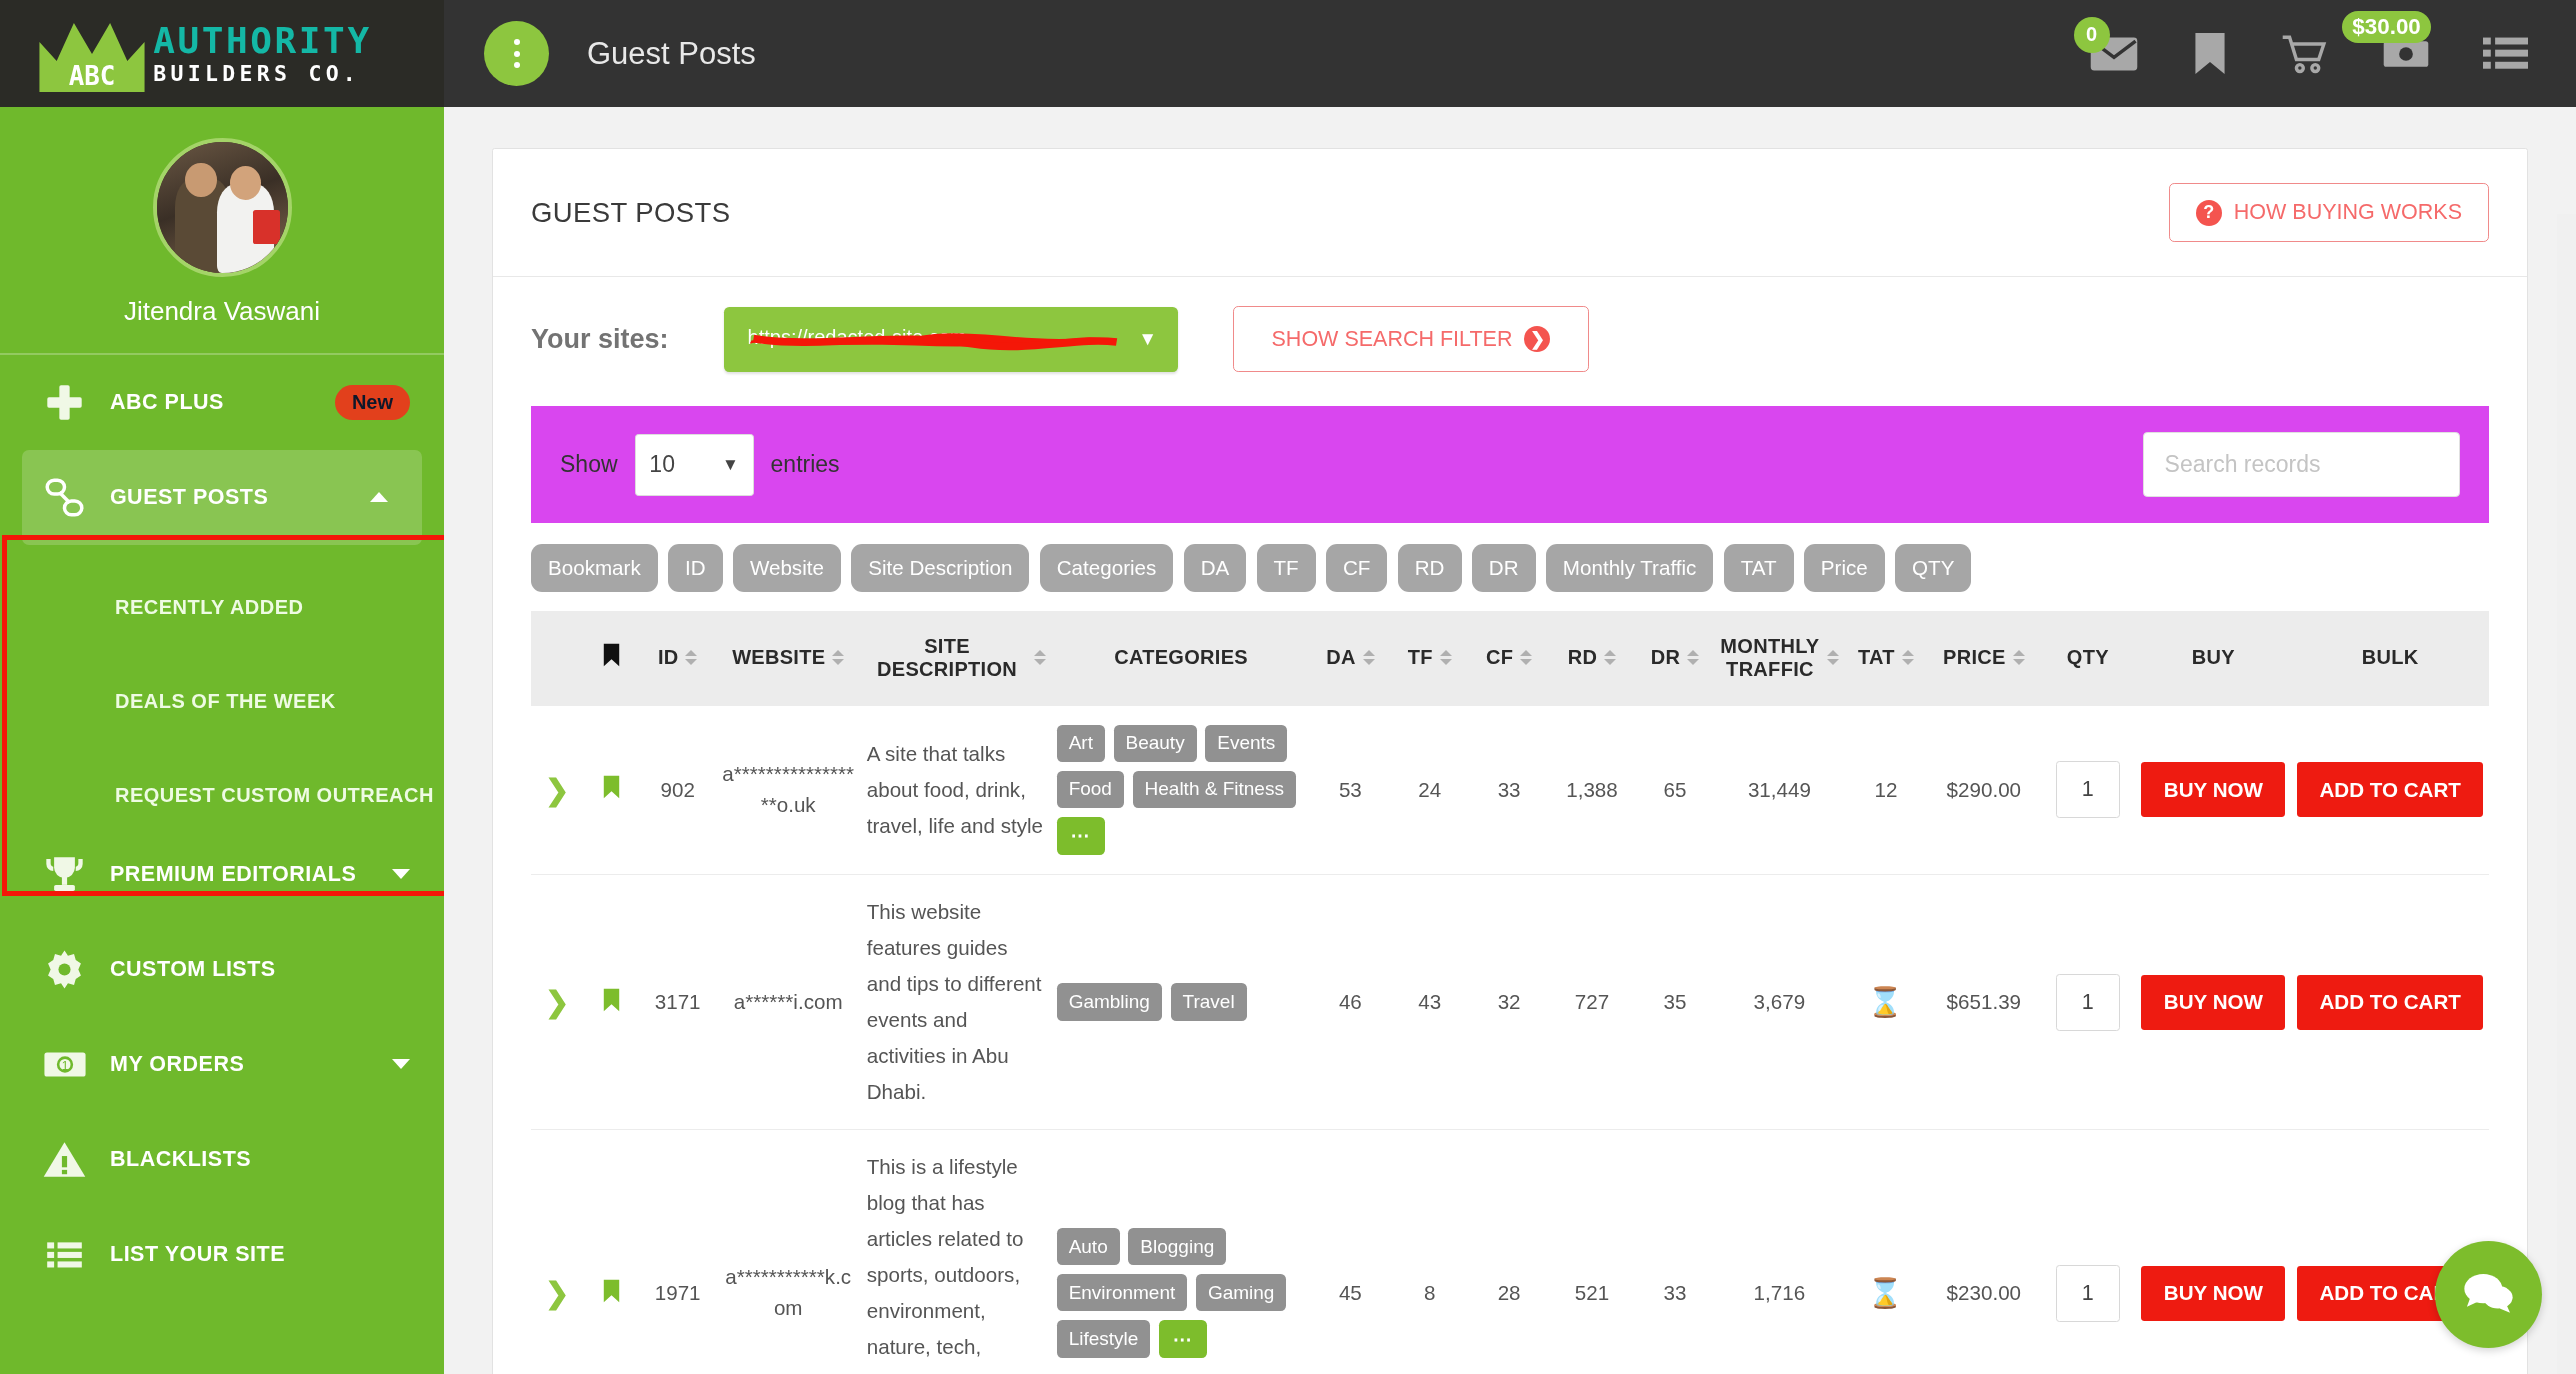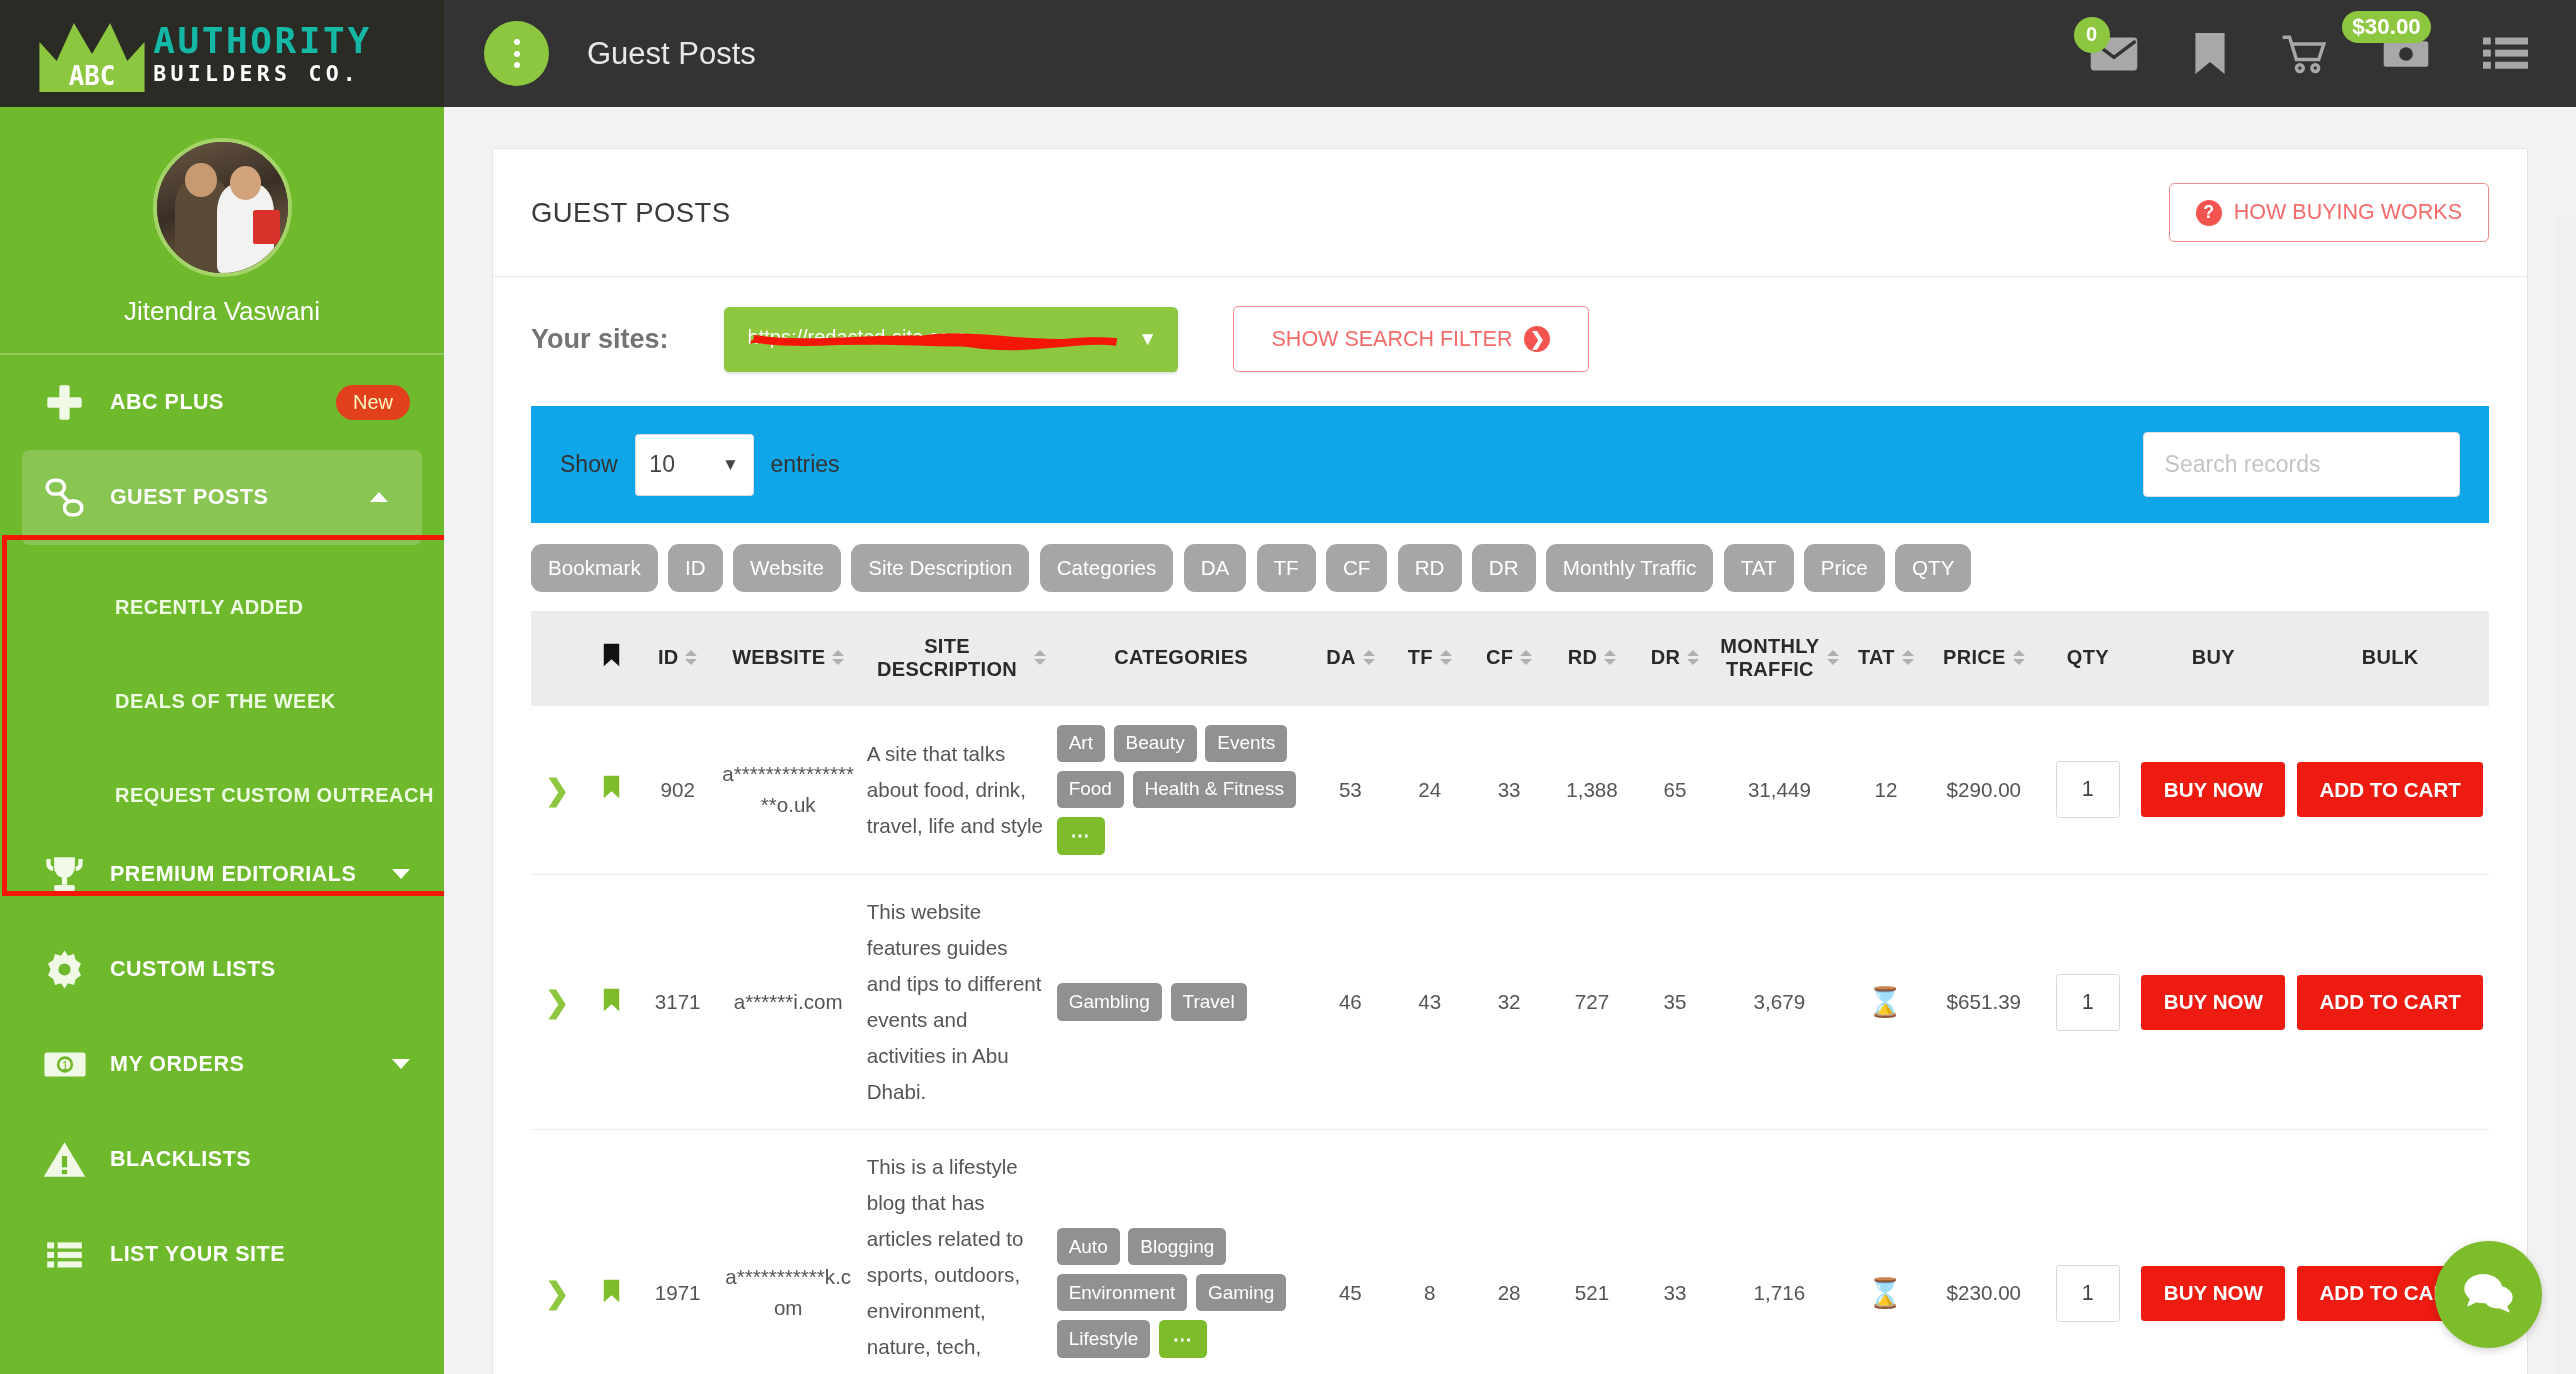--- a/index.html
+++ b/index.html
@@ -60,21 +60,21 @@
     width: 53px; flex: 0 0 53px; display: flex; align-items: center; justify-content: center;
   }
   .nav-item .nav-label {
     font-size: 21.5px; font-weight: bold; letter-spacing: 0.5px; margin-left: 19px; flex: 1;
   }
   .nav-item.active { background: rgba(255,255,255,.18); border-radius: 6.9px; margin: 0 22.4px; padding-left: 15.5px; }
   .caret { width: 0; height: 0; border-left: 9.5px solid transparent; border-right: 9.5px solid transparent; }
   .caret.down { border-top: 10.3px solid #ffffff; }
   .caret.up { border-bottom: 10.3px solid #ffffff; }
   .badge-new {
-    background: #e2401c; color: #fef9c3; font-size: 20px; font-weight: normal;
+    background: #e2401c; color: #0f172a; font-size: 20px; font-weight: bold;
     border-radius: 19px; padding: 6px 17px;
   }
   .sub-item {
     display: flex; align-items: center; height: 62px;
     padding-left: 115px; color: #eefbe3; font-size: 20px; font-weight: bold;
     letter-spacing: 0.5px; cursor: pointer; margin-top: 32px;
   }
   .sub-item.active { background: rgba(255,255,255,.2); border-radius: 6.9px; margin: 0 22.4px 0 22.4px; padding-left: 93px; }
   .annot-box {
     position: absolute; left: 1.7px; top: 535px; width: 511px; height: 361px;
@@ -133,21 +133,21 @@
   .redaction {
     flex: 1; height: 29px; position: relative; overflow: hidden;
   }
   .redaction .masked-url { color: #fff; font-size: 20px; position: absolute; left: 3.4px; top: 1.7px; white-space: nowrap; }
   .redaction .scribble {
     position: absolute; left: 0; top: 0; width: 100%; height: 100%;
   }
   .sel-caret { color: #fff; font-size: 19px; margin-left: 13.8px; }
 
   .table-controls {
-    margin: 0 38px; background: #0ea5e9; padding: 26px 29px;
+    margin: 0 38px; background: #d946ef; padding: 26px 29px;
     display: flex; align-items: center; justify-content: space-between;
   }
   .show-entries { display: flex; align-items: center; gap: 17px; font-size: 23px; color: #333; }
   .len-select {
     width: 119px; height: 62px; background: #fff; border: 0.9px solid #ddd; border-radius: 3.4px;
     display: flex; align-items: center; justify-content: space-between; padding: 0 13.8px;
     font-size: 23px; color: #444; cursor: pointer;
   }
   .search-records {
     width: 317px; height: 65px; background: #fff; border: 0.9px solid #e0e0e0; border-radius: 4.3px;

